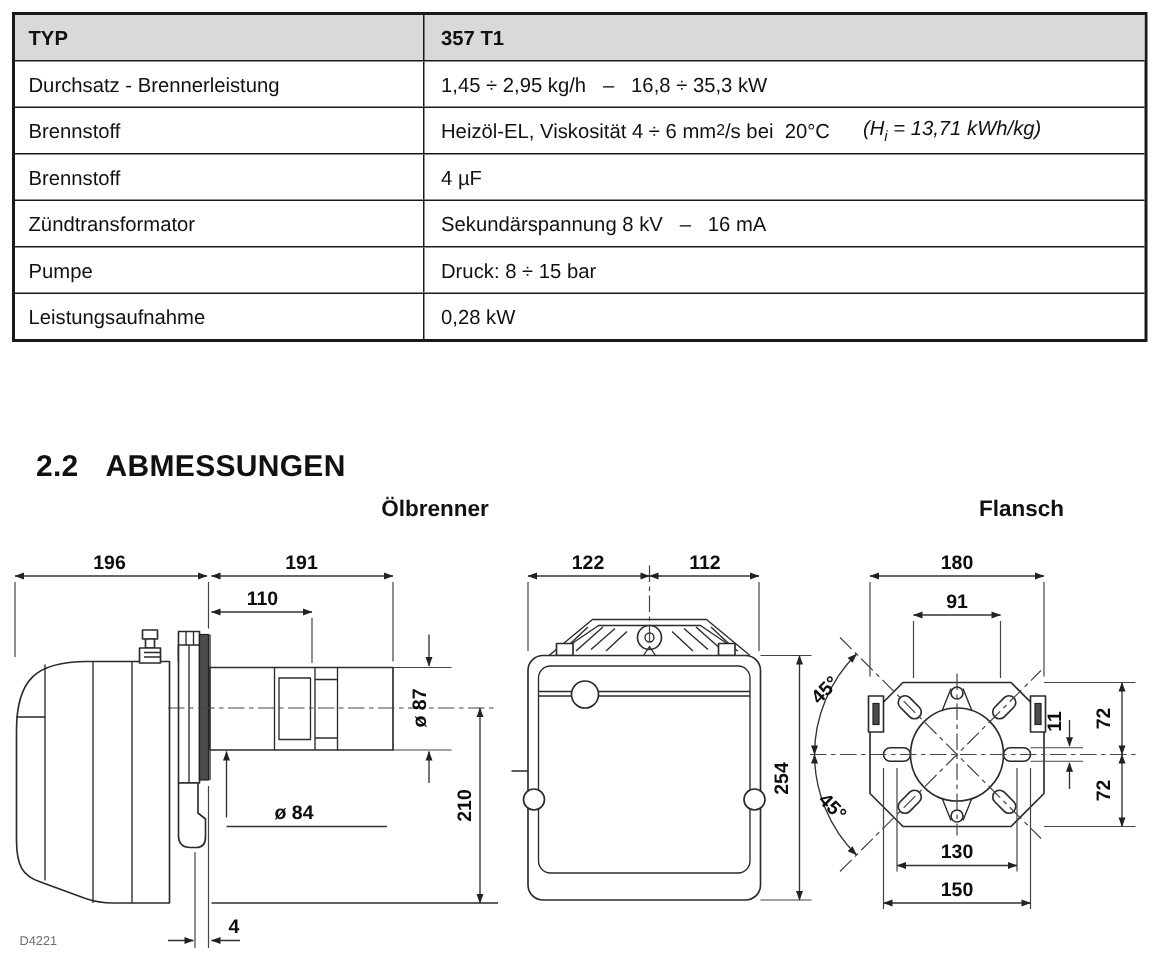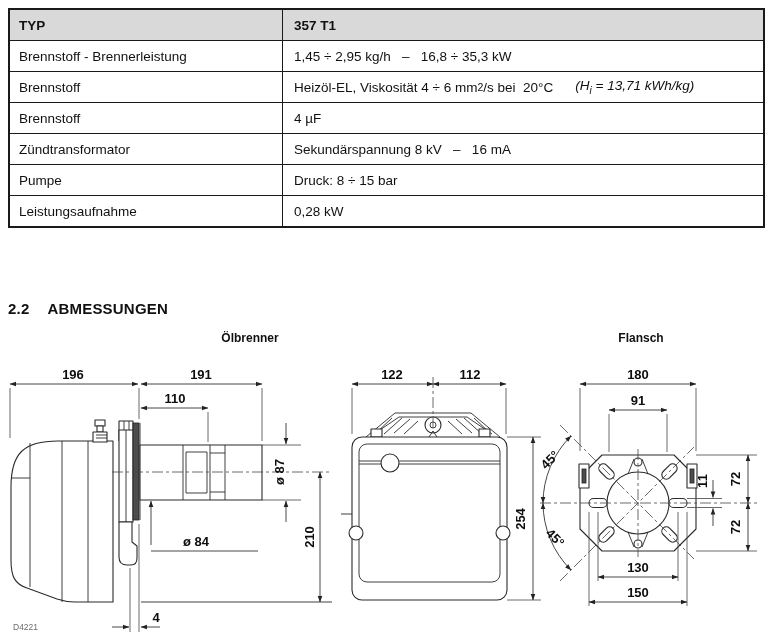--- a/index.html
+++ b/index.html
@@ -10,23 +10,23 @@
   .spec-table { position:absolute; left:8px; top:8px; width:753px; border:2px solid #1a1a1a; background:#fff; }
   .tr { display:grid; grid-template-columns:273px 1fr; height:30px; border-top:1px solid #1a1a1a; }
   .tr:first-child { border-top:none; }
   .tr.head { background:#d9d9d9; font-weight:bold; }
   .td { display:flex; align-items:center; font-size:13.5px; white-space:pre; }
   .td.label { padding-left:9px; border-right:1px solid #1a1a1a; }
   .td.value { padding-left:11px; }
   .sup2 { font-size:10.5px; vertical-align:6px; font-weight:inherit; }
   .note { font-style:italic; margin-left:22px; }
   .note sub { font-size:10px; font-style:italic; }
-  .section { position:absolute; left:8px; top:300px; font-weight:bold; font-size:15px; letter-spacing:0.2px; }
+  .section { position:absolute; left:24px; top:300px; font-weight:bold; font-size:20px; letter-spacing:0.2px; }
   .section .num { margin-right:18px; }
-  .fig-title { position:absolute; top:331px; font-weight:bold; font-size:12px; transform:translateX(-50%); }
+  .fig-title { position:absolute; top:331px; font-weight:bold; font-size:15px; transform:translateX(-50%);margin-left:40px; }
   #title-burner { left:250px; }
   #title-flange { left:641px; }
   #drawing-svg { position:absolute; left:0; top:355px; }
   .part  { fill:#fff; stroke:#2b2b2b; stroke-width:1.1; stroke-linejoin:round; }
   .thin  { fill:none; stroke:#2b2b2b; stroke-width:0.9; stroke-linejoin:round; }
   .diml  { fill:none; stroke:#333; stroke-width:0.9; }
   .ext   { fill:none; stroke:#444; stroke-width:0.8; }
   .cl    { fill:none; stroke:#444; stroke-width:0.8; stroke-dasharray:11 3 3 3; }
   .dark  { fill:#4c4c4c; stroke:#222; stroke-width:0.8; }
   .dim   { font-family:"Liberation Sans", sans-serif; font-size:13px; font-weight:bold; fill:#0d0d0d; }
@@ -37,21 +37,21 @@
 </head>
 <body>
 
 <div class="spec-table">
   <div class="tr head">
     <div class="td label">TYP</div>
     <div class="td value">357 T1</div>
   </div>
 
   <div class="tr">
-    <div class="td label">Brennstoff - Brennerleistung</div>
+    <div class="td label">Durchsatz - Brennerleistung</div>
     <div class="td value">1,45 ÷ 2,95 kg/h&nbsp;&nbsp;&nbsp;–&nbsp;&nbsp;&nbsp;16,8 ÷ 35,3 kW</div>
   </div>
 
   <div class="tr">
     <div class="td label">Brennstoff</div>
     <div class="td value"><span>Heizöl-EL, Viskosität 4 ÷ 6 mm</span><span class="sup2">2</span><span>/s bei&nbsp;&nbsp;20°C</span><span class="note"><span>(H</span><sub>i</sub><span> = 13,71 kWh/kg)</span></span></div>
   </div>
 
 
 

